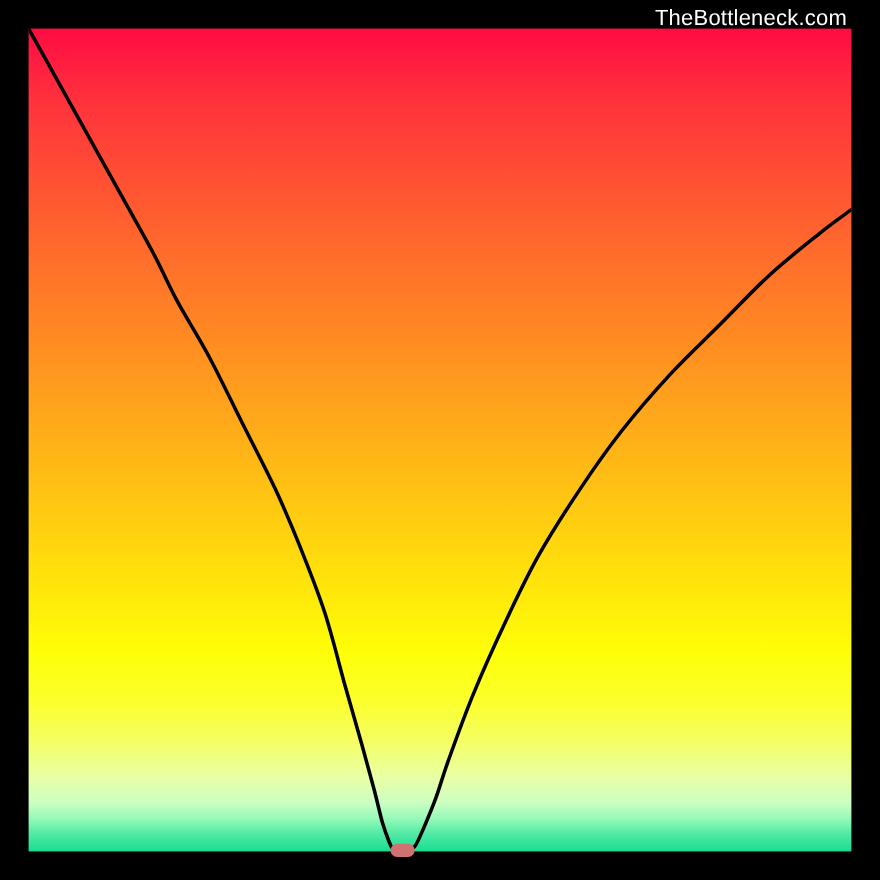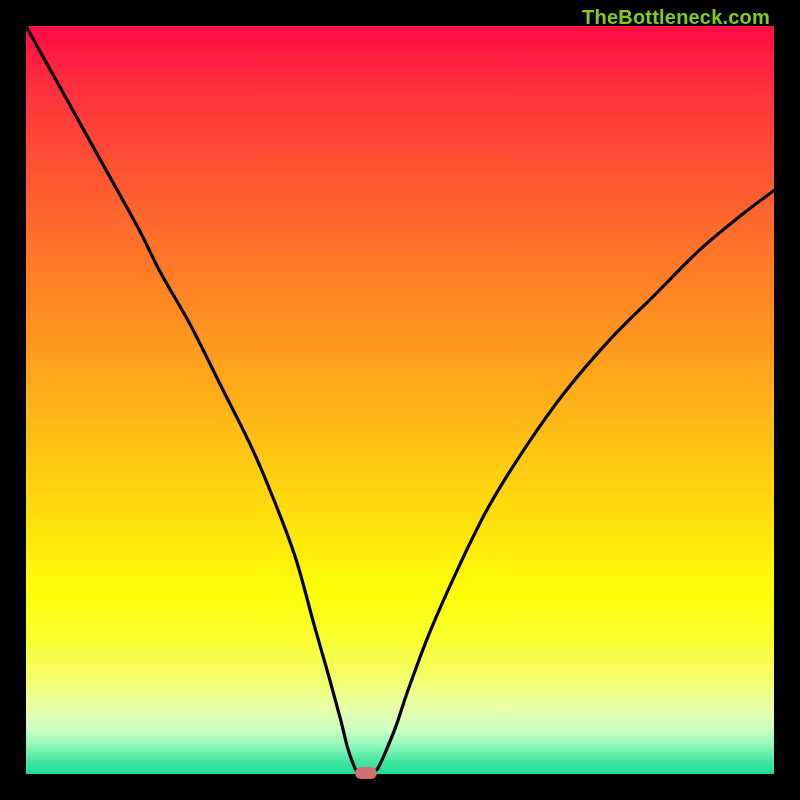--- a/index.html
+++ b/index.html
@@ -41,23 +41,23 @@
       #cdffc3 94%,
       #96f9b9 96%,
       #4de9a4 98%,
       #18df91 100%
     );
   }
   .watermark {
     position: absolute;
     top: 6px;
     right: 30px;
-    color: #84cc16;
+    color: #ffffff;
     font-size: 20px;
-    font-weight: 700;
+    font-weight: 400;
     letter-spacing: 0.2px;
     user-select: none;
   }
   .marker {
     position: absolute;
     width: 22px;
     height: 12px;
     background: #cf7271;
     border-radius: 6px;
     transform: translate(-50%, -50%);

